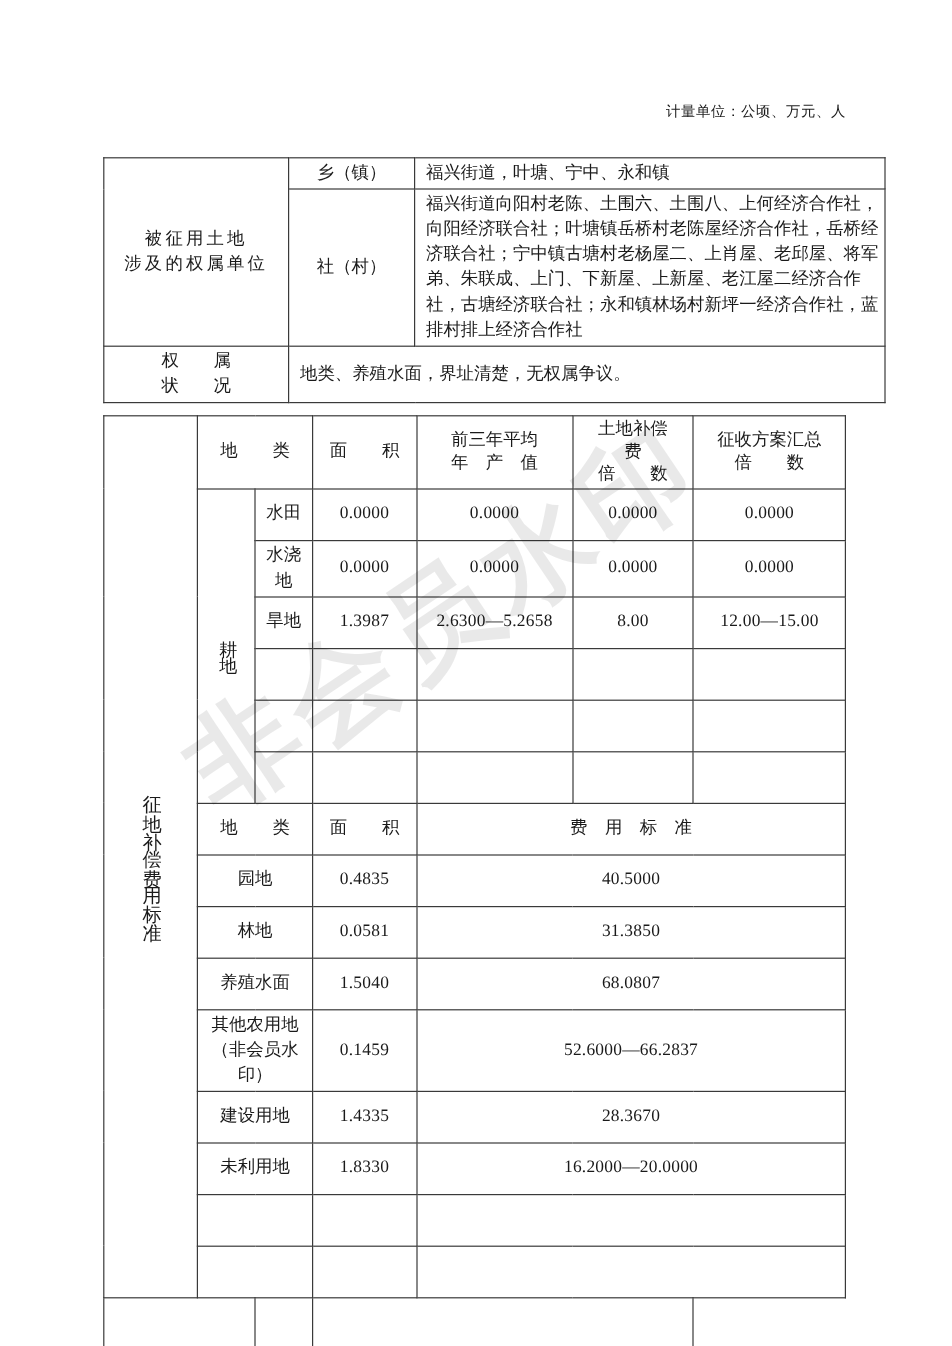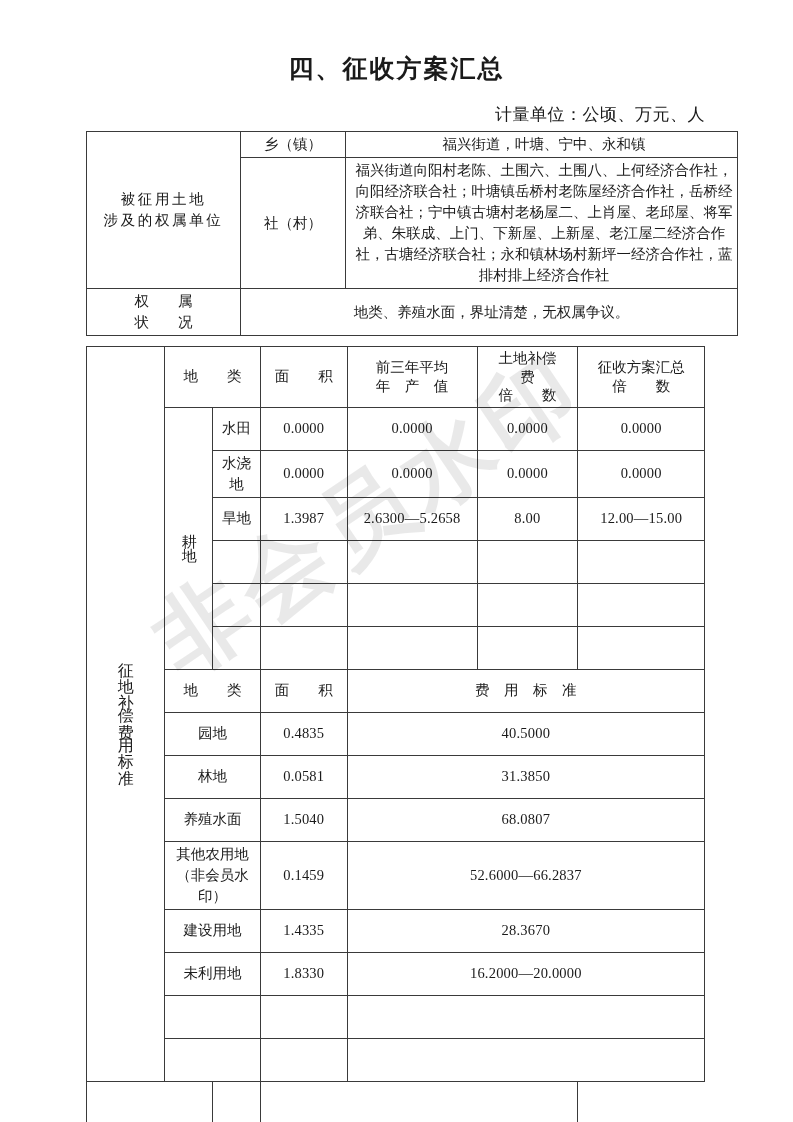--- a/index.html
+++ b/index.html
@@ -58,22 +58,22 @@
     width: 793px;
     text-align: center;
     font-size: 25px;
     font-weight: 700;
     letter-spacing: 2px;
   }
 
   #unit-note {
     position: absolute;
     right: 88px;
-    top: 103px;
-    font-size: 17px;
+    top: 85px;
+    font-size: 12px;
     letter-spacing: 0.5px;
   }
 
   table.grid {
     position: absolute;
     border-collapse: collapse;
     table-layout: fixed;
   }
   table.grid td {
     border: 1px solid #3a3a3a;
@@ -86,21 +86,21 @@
   }
 
   
   #table-top {
     left: 86px;
     top: 131px;
     width: 619px;
   }
   #table-top td.label-col   { width: 145px; margin-left: 24px; }
   #table-top td.subject-col { width: 96px; }
-  #table-top td.value-col   { width: 378px; text-align: center; padding-left: 9px; }
+  #table-top td.value-col   { width: 378px; text-align: left; padding-left: 9px; }
 
   .stack-line { display: block; }
   .spaced2 { letter-spacing: 0.18em; }
 
   .party-label {
     line-height: 2.35;
   }
 
   .para {
     text-align: left;
@@ -153,21 +153,20 @@
 </style>
 </head>
 <body>
 
 <div id="watermark">
   <div class="wm-text">非会员水印</div>
 </div>
 
 <div id="page">
 
-  <div id="doc-title">四、征收方案汇总</div>
 
   <div id="unit-note">计量单位：公顷、万元、人</div>
 
   <table id="table-top" class="grid">
     <tbody>
       <tr>
         <td class="label-col party-label" rowspan="2">
           <span class="stack-line spaced2">被征用土地</span>
           <span class="stack-line spaced2">涉及的权属单位</span>
         </td>

